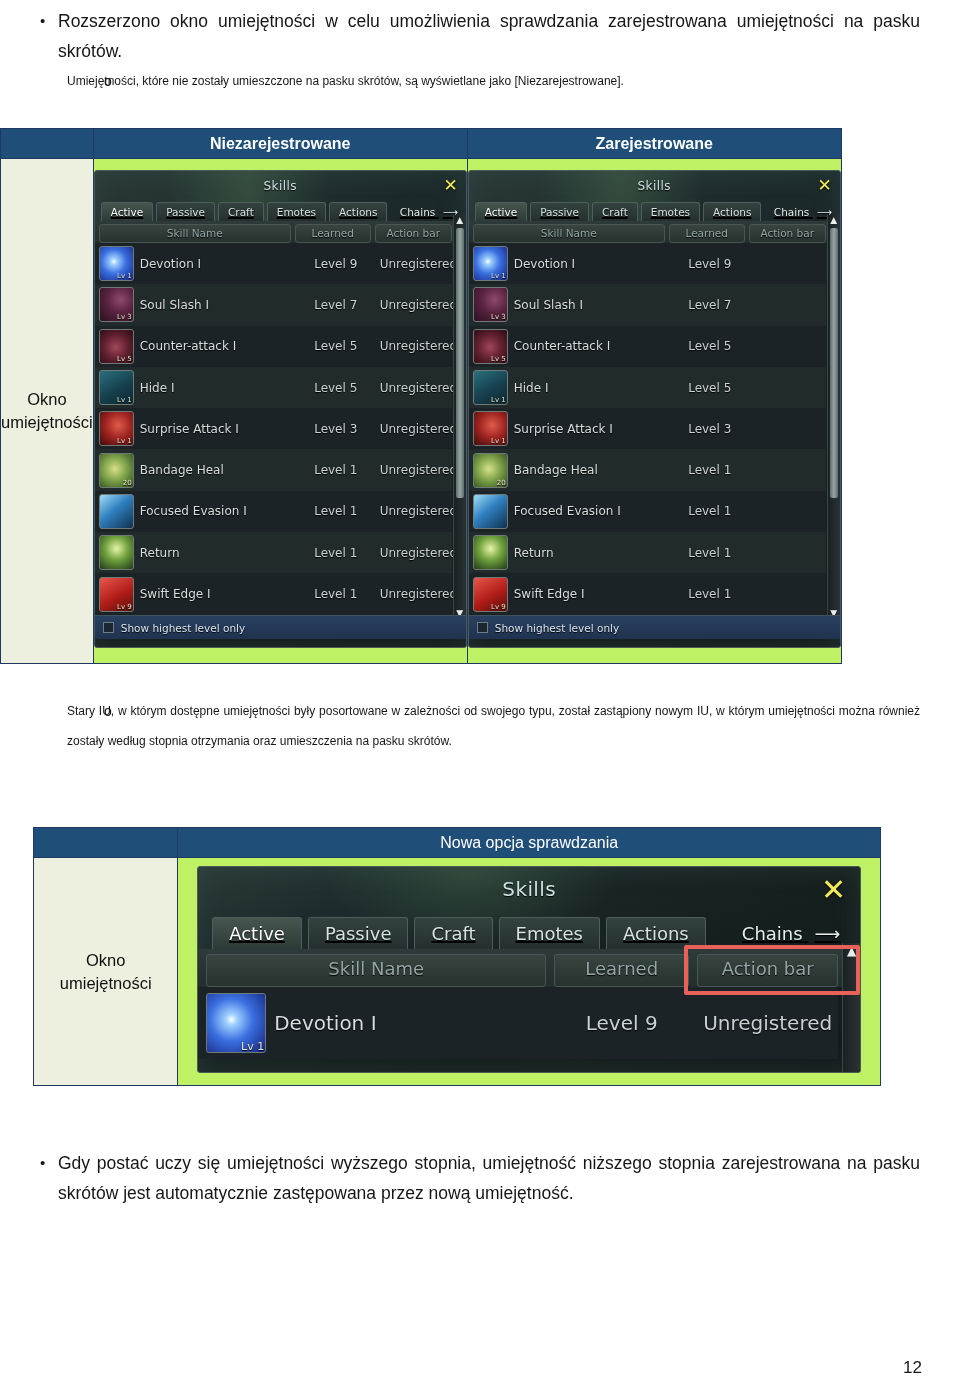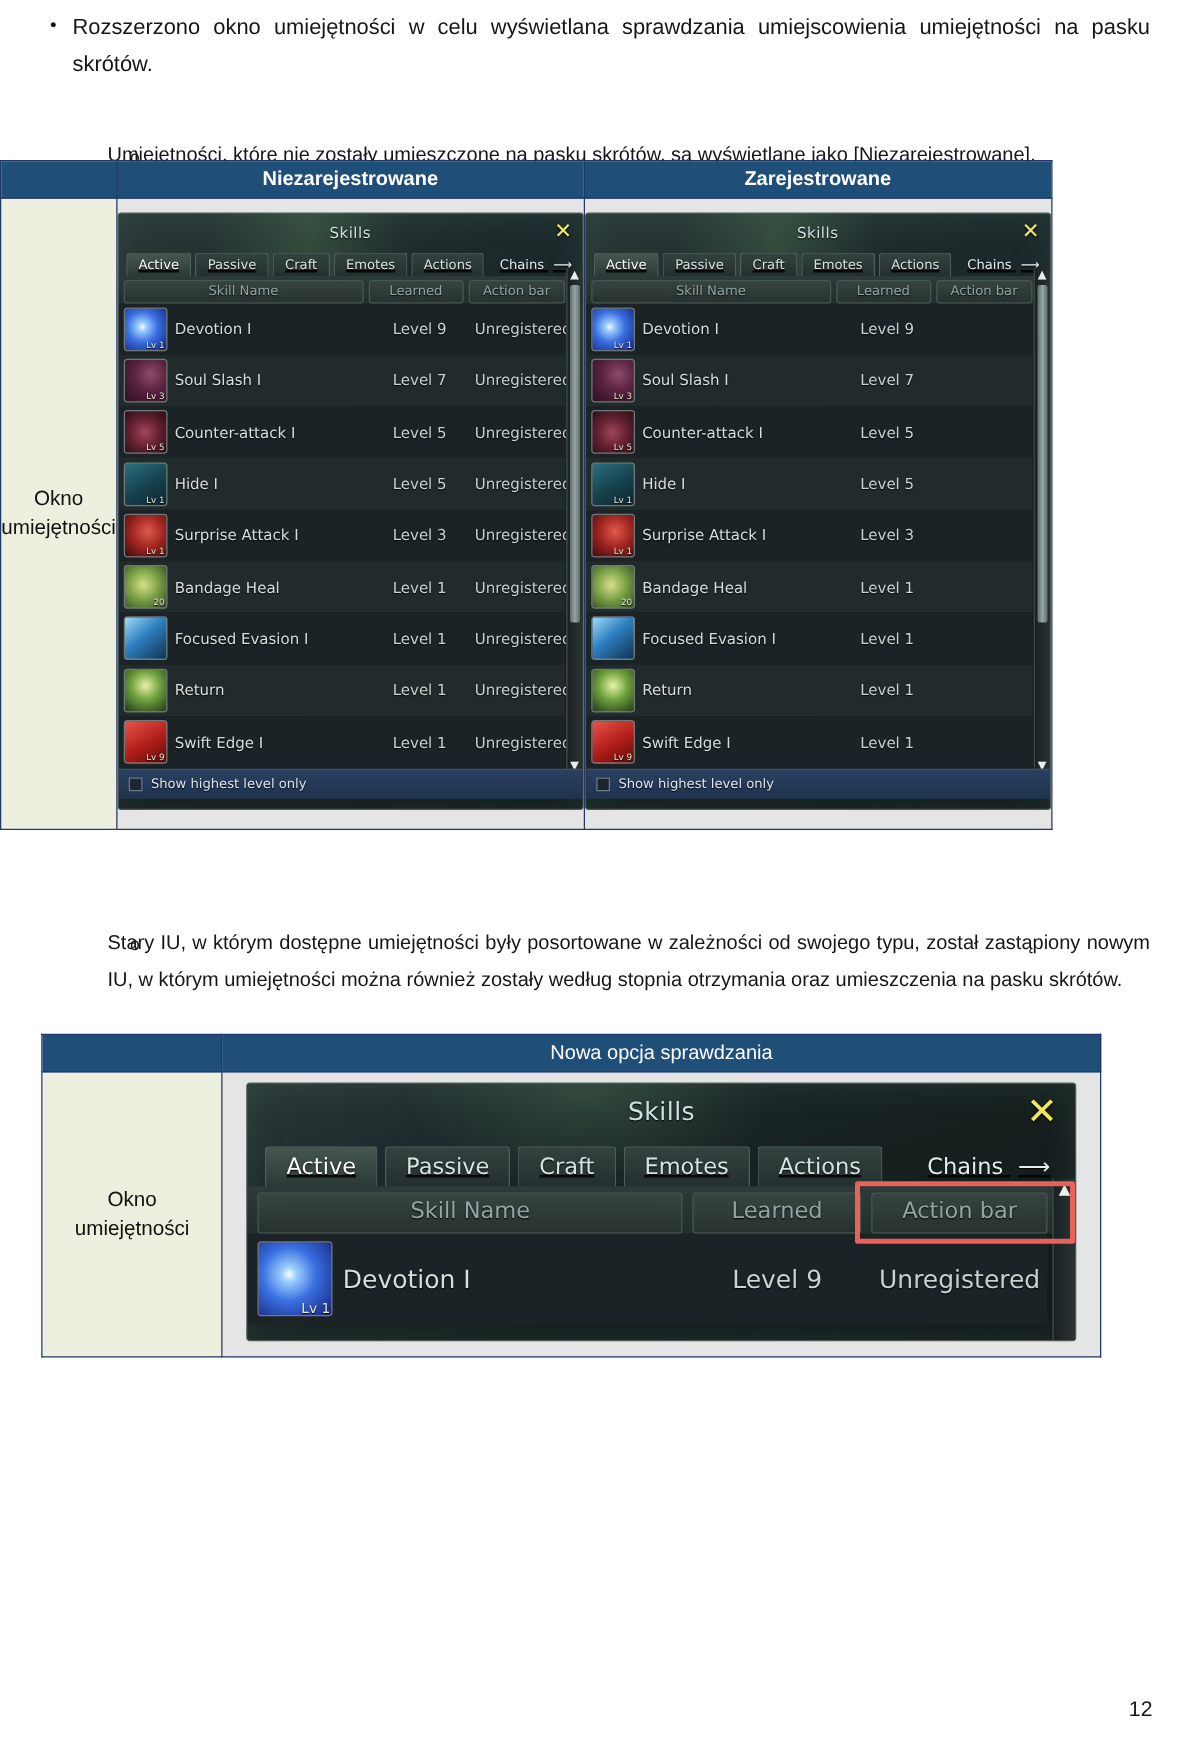--- a/index.html
+++ b/index.html
@@ -23,26 +23,25 @@
     text-align: justify;
     text-justify: inter-word;
   }
   .bullet-l1::before {
     content: "\2022";
     position: absolute; left: 40px; top: 0;
     font-size: 15px; line-height: 30px;
   }
   .bullet-l2 {
     position: relative;
-    padding-left: 86px;
-    font-size: 16px;
+    padding-left: 67px;
+    font-size: 12px;
     line-height: 30px;
     text-align: justify;
     text-justify: inter-word;
-    margin-top: 44px;
   }
   .bullet-l2::before {
     content: "o";
     position: absolute; left: 104px; top: 0;
     font-size: 14px; line-height: 30px;
   }
   .nojust { text-align: left; }
 
   
   .cmp-table { position: absolute; border-collapse: collapse; }
@@ -57,21 +56,21 @@
   }
   .hdr-cell.bold { font-weight: bold; }
   .hdr-blank { background: #1f4e79; border-color: #1f3864 !important; }
   .label-cell {
     background: #edf0de;
     text-align: center;
     font-size: 16.5px;
     line-height: 23px;
     color: #111;
   }
-  .shot-cell { background: #e5e5e5; text-align: center; }
+  .shot-cell { background: #bef264; text-align: center; }
 
   
   .gw {
     position: relative;
     display: inline-block;
     background: linear-gradient(160deg,#2b3a38 0%,#1d2a2c 22%,#16201f 55%,#131a1c 100%);
     border: 1px solid #4b5a57;
     border-radius: 3px;
     box-shadow: inset 0 0 26px rgba(60,90,80,.35);
     text-align: left;
@@ -194,21 +193,21 @@
     font-size: 17px;
     color: #161616;
   }
 </style>
 </head>
 <body>
 
 <div class="page">
 
   <div class="doc-text" style="position:absolute; left:0; top:6px; width:920px;">
-    <div class="bullet-l1">Rozszerzono okno umiejętności w celu wyświetlana sprawdzania umiejscowienia umiejętności na pasku skrótów.</div>
+    <div class="bullet-l1">Rozszerzono okno umiejętności w celu umożliwienia sprawdzania zarejestrowana umiejętności na pasku skrótów.</div>
     <div class="bullet-l2">Umiejętności, które nie zostały umieszczone na pasku skrótów, są wyświetlane jako [Niezarejestrowane].</div>
   </div>
 
   <table class="cmp-table" style="left:0px; top:128px; width:807px;">
     <tbody>
         <tr>
       <td class="hdr-blank" style="width:153px; height:30px;"></td>
       <td class="hdr-cell bold" style="width:389px;">Niezarejestrowane</td>
       <td class="hdr-cell bold" style="width:412px;">Zarejestrowane</td>
     </tr>
@@ -490,16 +489,17 @@
           </div>
 
           <div class="redbox" style="left:486px; top:78px; width:176px; height:50px;"></div>
         </div>
       </td>
     </tr>
   </tbody>
     </table>
 
   <div class="doc-text" style="position:absolute; left:0; top:1148px; width:920px;">
+    <div class="bullet-l1">Gdy postać uczy się umiejętności wyższego stopnia, umiejętność niższego stopnia zarejestrowana na pasku skrótów jest automatycznie zastępowana przez nową umiejętność.</div>
   </div>
 
   <div class="pgnum" style="right:38px; bottom:18px;">12</div>
 </div>
 
 </body></html>

